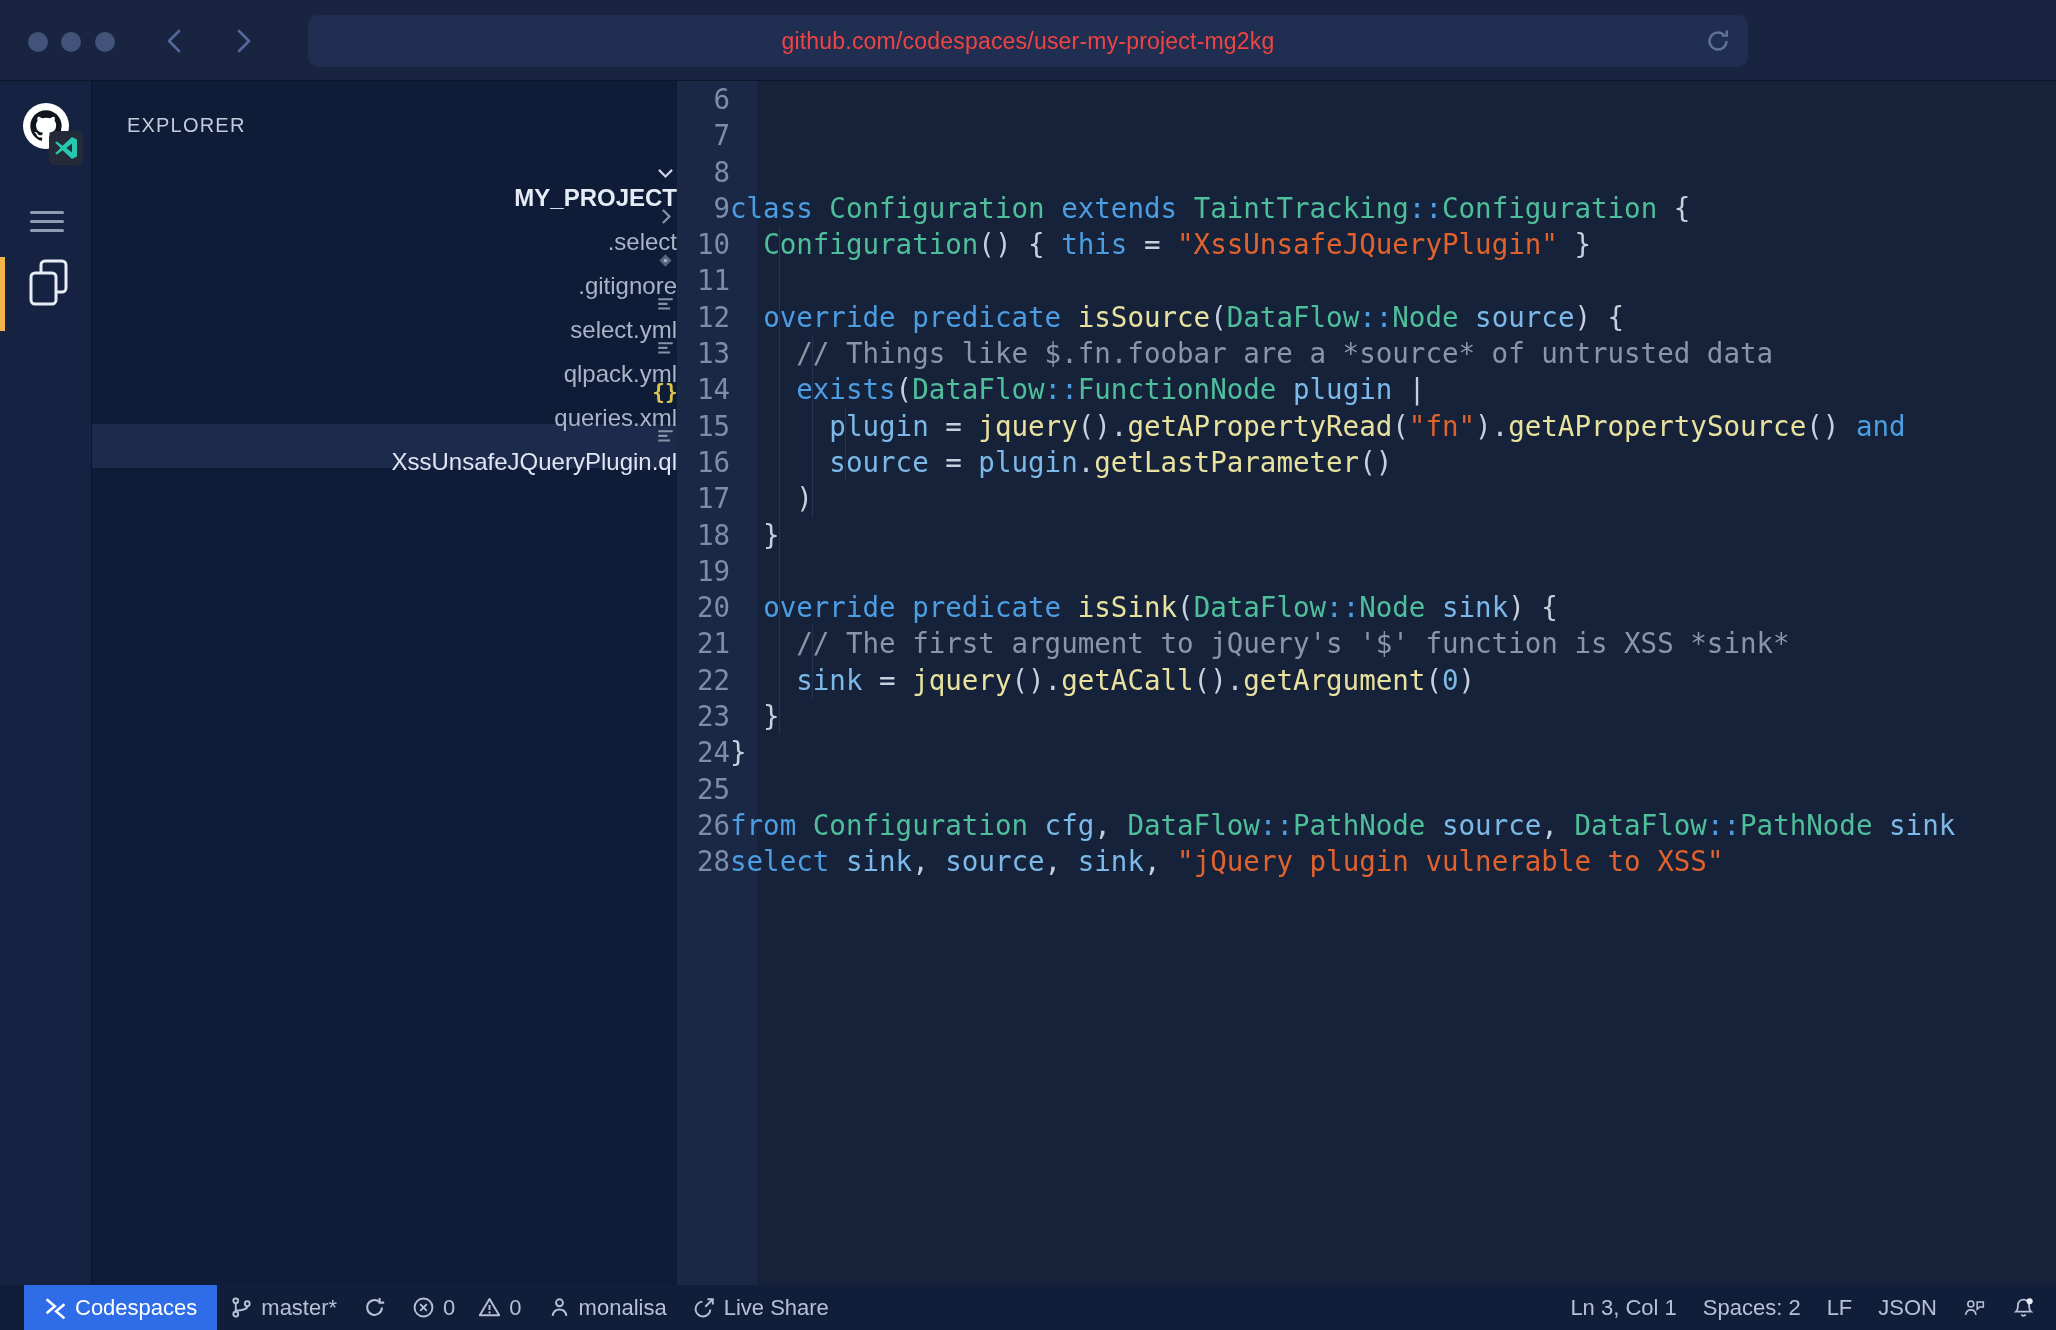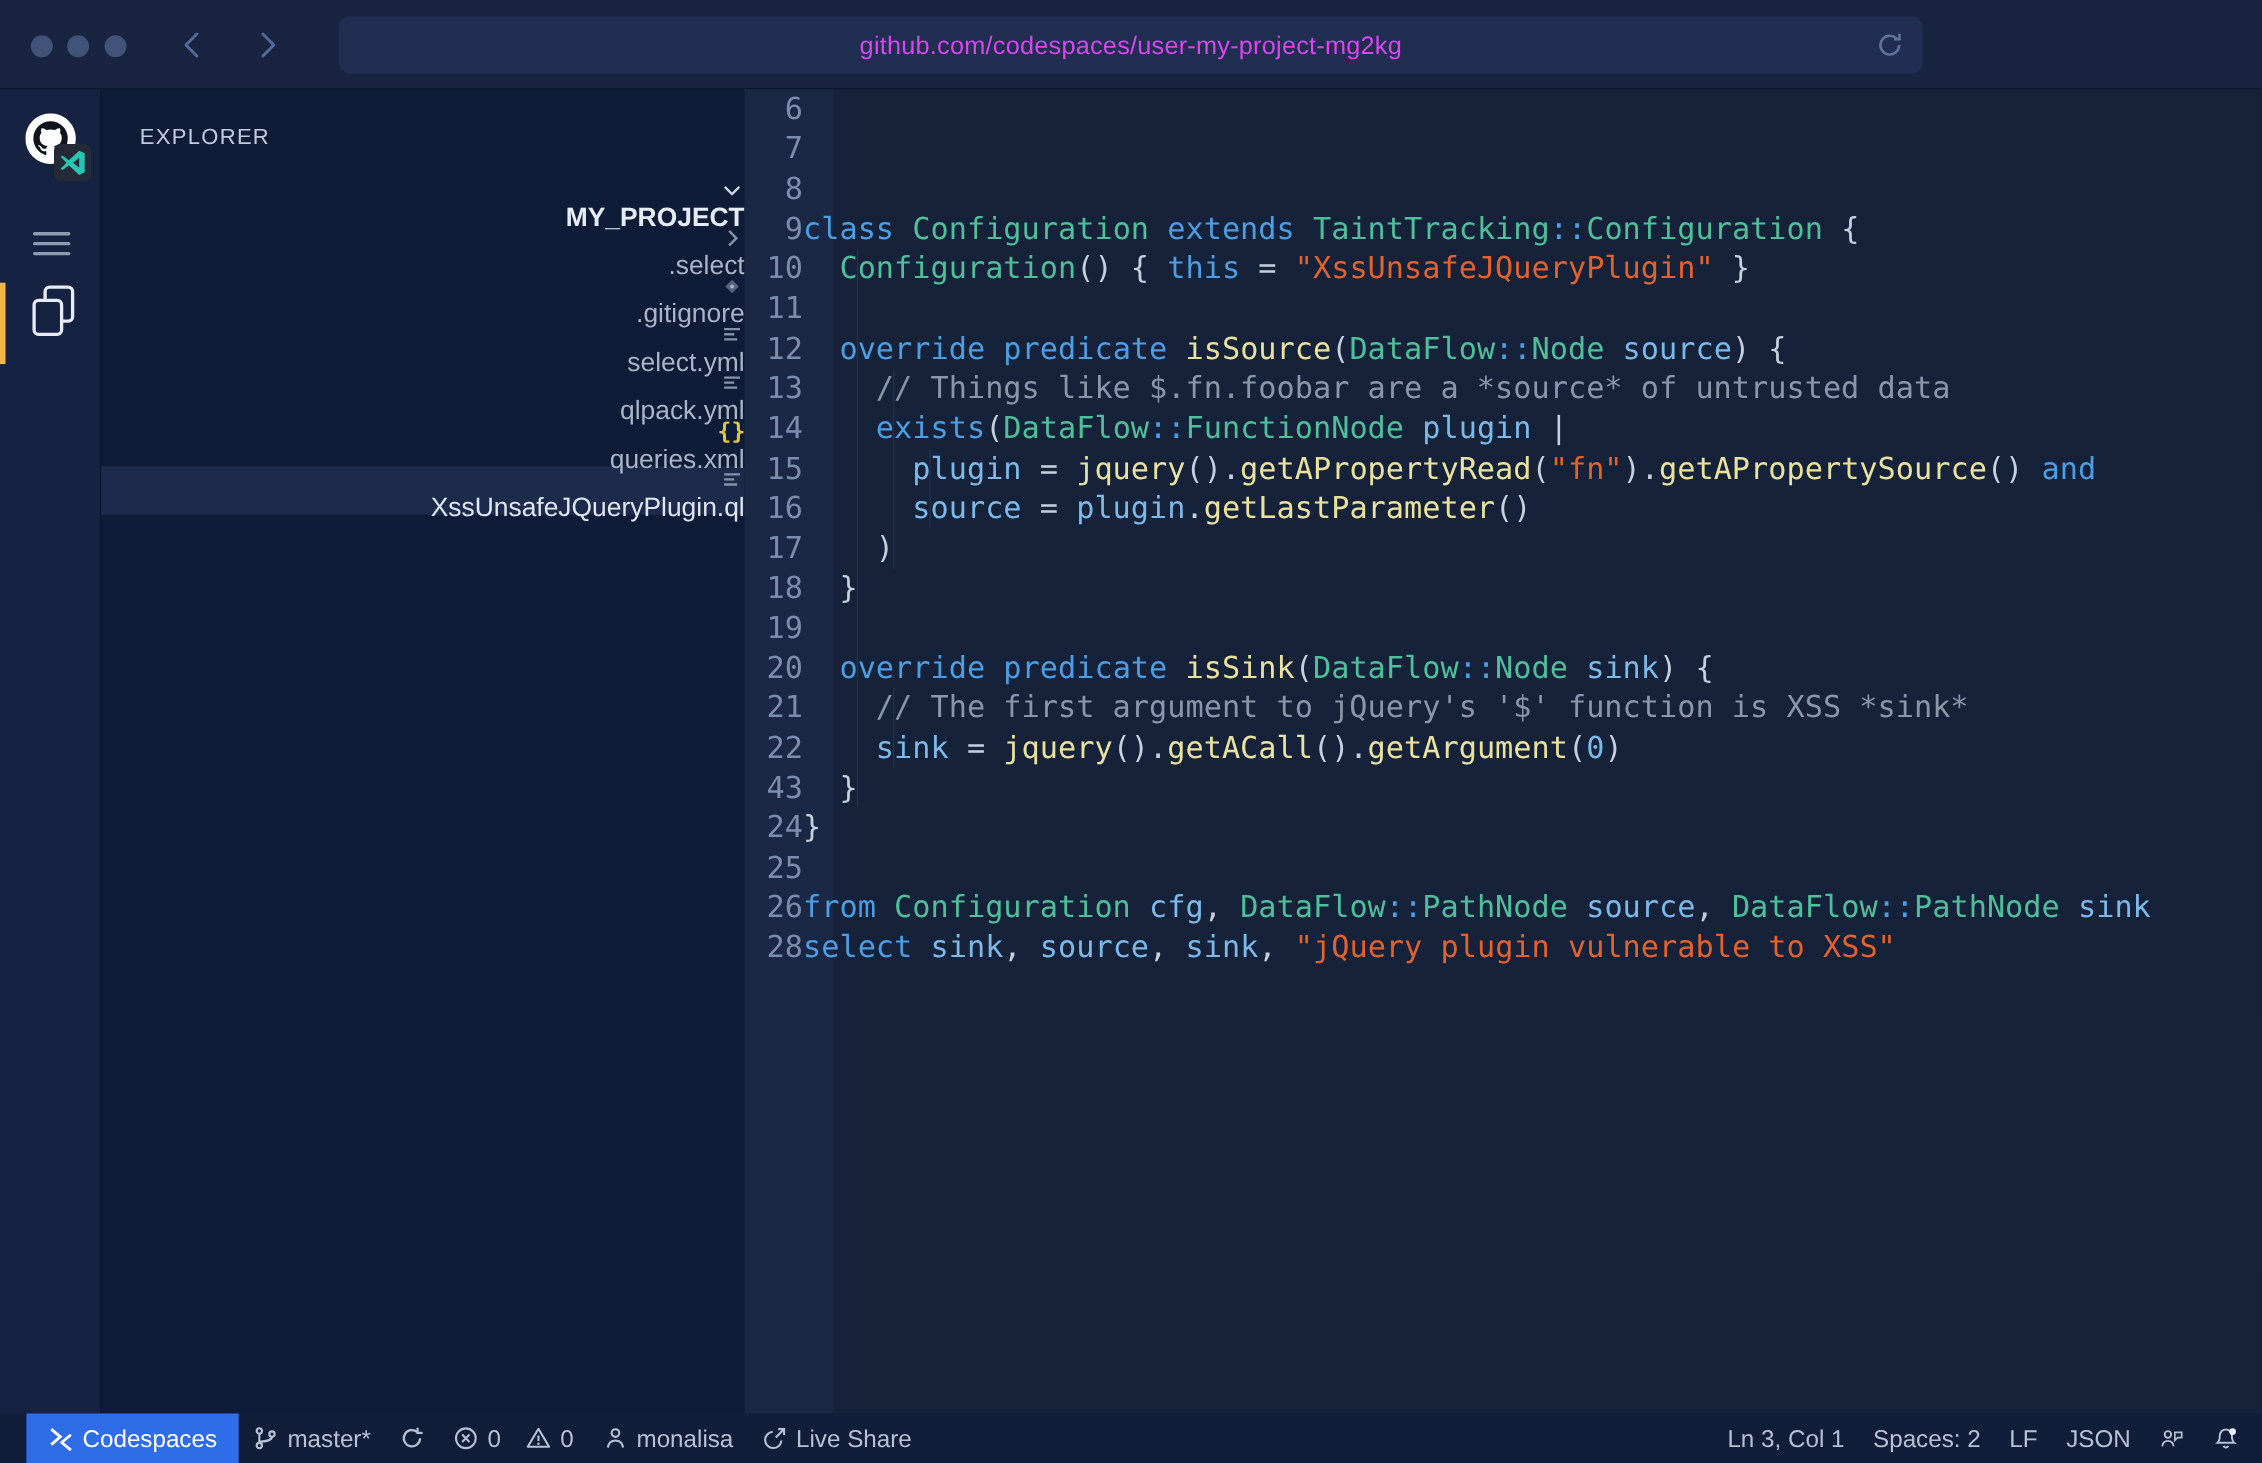--- a/index.html
+++ b/index.html
@@ -9,21 +9,21 @@
   
   .chrome { position:absolute; left:0; top:0; width:2056px; height:81px;
             background:#182440; border-bottom:1px solid #0c1629; }
   .dot { position:absolute; top:32px; width:20px; height:20px; border-radius:50%;
          background:#415379; }
   .navbtn { position:absolute; top:26px; width:30px; height:30px; color:#54699e; }
   .navbtn svg { width:30px; height:30px; }
   .urlbar { position:absolute; left:308px; top:15px; width:1440px; height:52px;
             border-radius:10px; background:#202e52; display:flex; align-items:center;
             justify-content:center; }
-  .urltext { color:#d946ef; font-size:23px; letter-spacing:.2px; }
+  .urltext { color:#ef4444; font-size:23px; letter-spacing:.2px; }
   .reload { position:absolute; right:16px; top:12px; width:28px; height:28px; color:#5f7299; }
   .reload svg { width:28px; height:28px; }
 
   
   .main { position:absolute; left:0; top:81px; right:0; bottom:45px; }
   .activity { position:absolute; left:0; top:0; bottom:0; width:92px;
               background:#152242; border-right:1px solid #0b1628; }
   .sidebar { position:absolute; left:92px; top:0; bottom:0; width:585px; background:#0f1c38; }
   .editor { position:absolute; left:677px; top:0; right:0; bottom:0; background:#152239; }
   .gutterbg { position:absolute; left:0; top:0; bottom:0; width:80px; background:#1b2845; }
@@ -221,21 +221,21 @@
         <div class="code-line"><span class="g" style="left: 102px;"></span><span class="g" style="left: 135.12px;"></span><span class="ln">13</span><span class="lc"><span class="tk-pl">    </span><span class="tk-c">// Things like $.fn.foobar are a *source* of untrusted data</span></span></div>
         <div class="code-line"><span class="g" style="left: 102px;"></span><span class="g" style="left: 135.12px;"></span><span class="ln">14</span><span class="lc"><span class="tk-pl">    </span><span class="tk-k">exists</span><span class="tk-pl">(</span><span class="tk-ty">DataFlow</span><span class="tk-k">::</span><span class="tk-ty">FunctionNode</span><span class="tk-pl"> </span><span class="tk-v">plugin</span><span class="tk-pl"> |</span></span></div>
         <div class="code-line"><span class="g" style="left: 102px;"></span><span class="g" style="left: 135.12px;"></span><span class="g" style="left: 168.24px;"></span><span class="ln">15</span><span class="lc"><span class="tk-pl">      </span><span class="tk-v">plugin</span><span class="tk-pl"> = </span><span class="tk-fn">jquery</span><span class="tk-pl">().</span><span class="tk-fn">getAPropertyRead</span><span class="tk-pl">(</span><span class="tk-s">"fn"</span><span class="tk-pl">).</span><span class="tk-fn">getAPropertySource</span><span class="tk-pl">() </span><span class="tk-k">and</span></span></div>
         <div class="code-line"><span class="g" style="left: 102px;"></span><span class="g" style="left: 135.12px;"></span><span class="g" style="left: 168.24px;"></span><span class="ln">16</span><span class="lc"><span class="tk-pl">      </span><span class="tk-v">source</span><span class="tk-pl"> = </span><span class="tk-v">plugin</span><span class="tk-pl">.</span><span class="tk-fn">getLastParameter</span><span class="tk-pl">()</span></span></div>
         <div class="code-line"><span class="g" style="left: 102px;"></span><span class="g" style="left: 135.12px;"></span><span class="ln">17</span><span class="lc"><span class="tk-pl">    )</span></span></div>
         <div class="code-line"><span class="g" style="left: 102px;"></span><span class="ln">18</span><span class="lc"><span class="tk-pl">  }</span></span></div>
         <div class="code-line"><span class="g" style="left: 102px;"></span><span class="ln">19</span><span class="lc"></span></div>
         <div class="code-line"><span class="g" style="left: 102px;"></span><span class="ln">20</span><span class="lc"><span class="tk-pl">  </span><span class="tk-k">override</span><span class="tk-pl"> </span><span class="tk-k">predicate</span><span class="tk-pl"> </span><span class="tk-fn">isSink</span><span class="tk-pl">(</span><span class="tk-ty">DataFlow</span><span class="tk-k">::</span><span class="tk-ty">Node</span><span class="tk-pl"> </span><span class="tk-v">sink</span><span class="tk-pl">) {</span></span></div>
         <div class="code-line"><span class="g" style="left: 102px;"></span><span class="g" style="left: 135.12px;"></span><span class="ln">21</span><span class="lc"><span class="tk-pl">    </span><span class="tk-c">// The first argument to jQuery's '$' function is XSS *sink*</span></span></div>
         <div class="code-line"><span class="g" style="left: 102px;"></span><span class="g" style="left: 135.12px;"></span><span class="ln">22</span><span class="lc"><span class="tk-pl">    </span><span class="tk-v">sink</span><span class="tk-pl"> = </span><span class="tk-fn">jquery</span><span class="tk-pl">().</span><span class="tk-fn">getACall</span><span class="tk-pl">().</span><span class="tk-fn">getArgument</span><span class="tk-pl">(</span><span class="tk-n">0</span><span class="tk-pl">)</span></span></div>
-        <div class="code-line"><span class="g" style="left: 102px;"></span><span class="ln">43</span><span class="lc"><span class="tk-pl">  }</span></span></div>
+        <div class="code-line"><span class="g" style="left: 102px;"></span><span class="ln">23</span><span class="lc"><span class="tk-pl">  }</span></span></div>
         <div class="code-line"><span class="ln">24</span><span class="lc"><span class="tk-pl">}</span></span></div>
         <div class="code-line"><span class="ln">25</span><span class="lc"></span></div>
         <div class="code-line"><span class="ln">26</span><span class="lc"><span class="tk-k">from</span><span class="tk-pl"> </span><span class="tk-ty">Configuration</span><span class="tk-pl"> </span><span class="tk-v">cfg</span><span class="tk-pl">, </span><span class="tk-ty">DataFlow</span><span class="tk-k">::</span><span class="tk-ty">PathNode</span><span class="tk-pl"> </span><span class="tk-v">source</span><span class="tk-pl">, </span><span class="tk-ty">DataFlow</span><span class="tk-k">::</span><span class="tk-ty">PathNode</span><span class="tk-pl"> </span><span class="tk-v">sink</span></span></div>
         <div class="code-line"><span class="ln">28</span><span class="lc"><span class="tk-k">select</span><span class="tk-pl"> </span><span class="tk-v">sink</span><span class="tk-pl">, </span><span class="tk-v">source</span><span class="tk-pl">, </span><span class="tk-v">sink</span><span class="tk-pl">, </span><span class="tk-s">"jQuery plugin vulnerable to XSS"</span></span></div>
       </div>
   </div>
 </div>
 
 <div class="statusbar">
   <div class="sb-side" id="sb-left">

